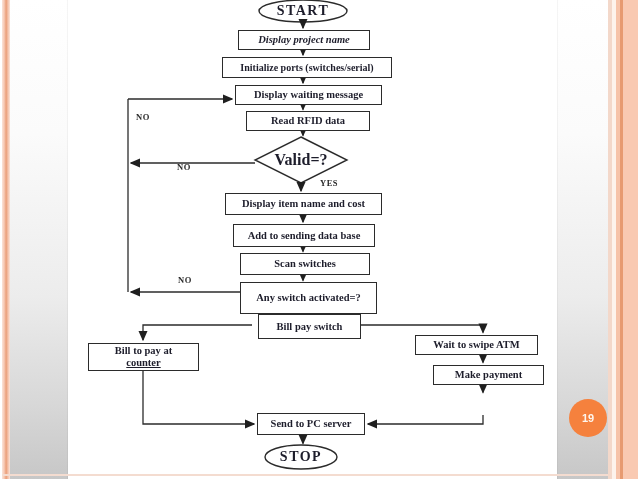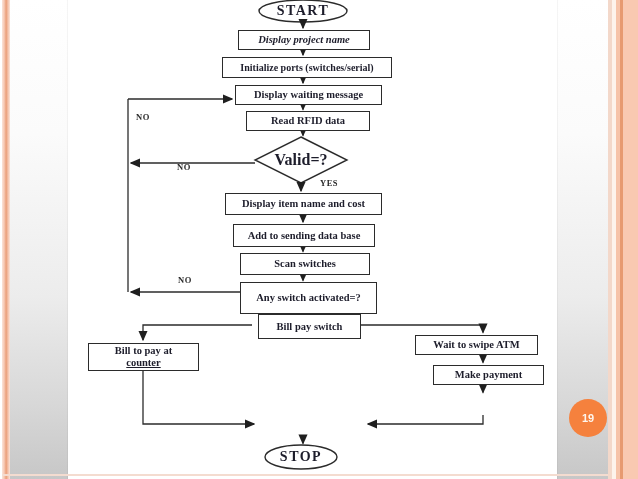--- a/index.html
+++ b/index.html
@@ -122,19 +122,20 @@
     <div class="node" style="left:233px;top:224px;width:142px;height:23px;">Add to sending data base</div>
     <div class="node" style="left:240px;top:253px;width:130px;height:22px;">Scan switches</div>
     <div class="node" style="left:240px;top:282px;width:137px;height:32px;">Any switch activated=?</div>
     <div class="node" style="left:258px;top:314px;width:103px;height:25px;">Bill pay switch</div>
     <div class="node two-line" style="left:88px;top:343px;width:111px;height:28px;">
       <span>Bill to pay at</span>
       <span class="underlined">counter</span>
     </div>
     <div class="node" style="left:415px;top:335px;width:123px;height:20px;">Wait to swipe ATM</div>
     <div class="node" style="left:433px;top:365px;width:111px;height:20px;text-align:center;">Make payment</div>
+    <div class="node" style="left:257px;top:413px;width:108px;height:22px;">Send to PC server</div>
 
     <div class="edge-label" style="left:320px;top:178px;">YES</div>
     <div class="edge-label" style="left:136px;top:112px;">NO</div>
     <div class="edge-label" style="left:177px;top:162px;">NO</div>
     <div class="edge-label" style="left:178px;top:275px;">NO</div>
   </div>
 </div>
 
 </body></html>

